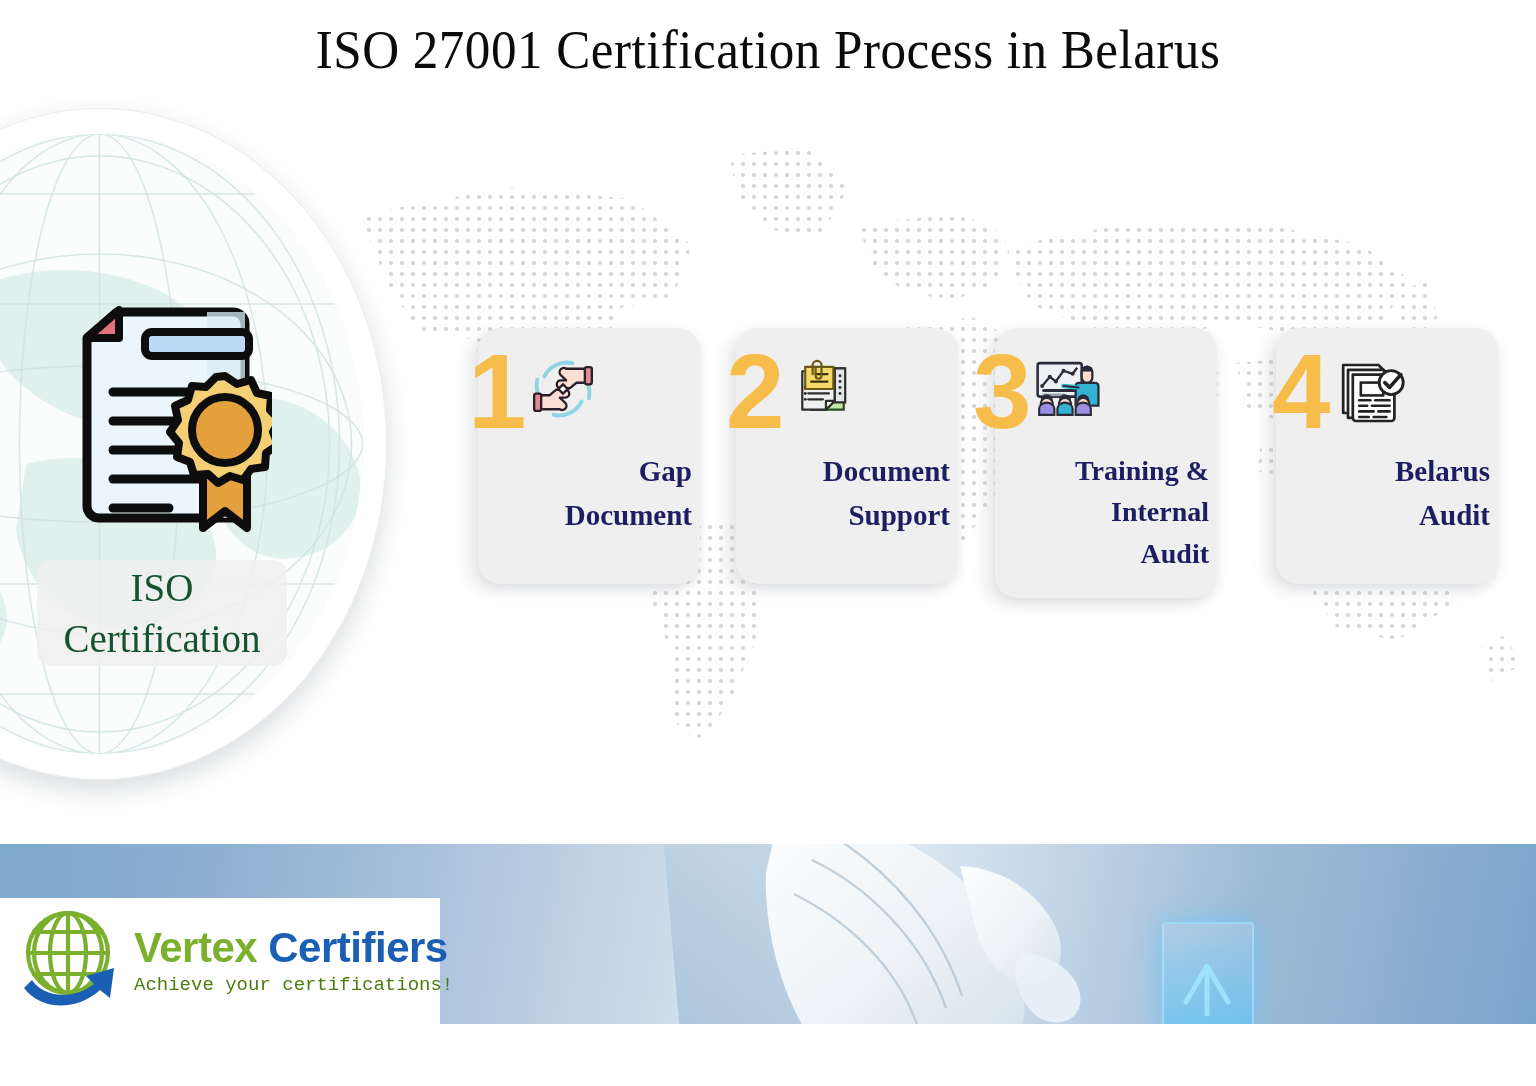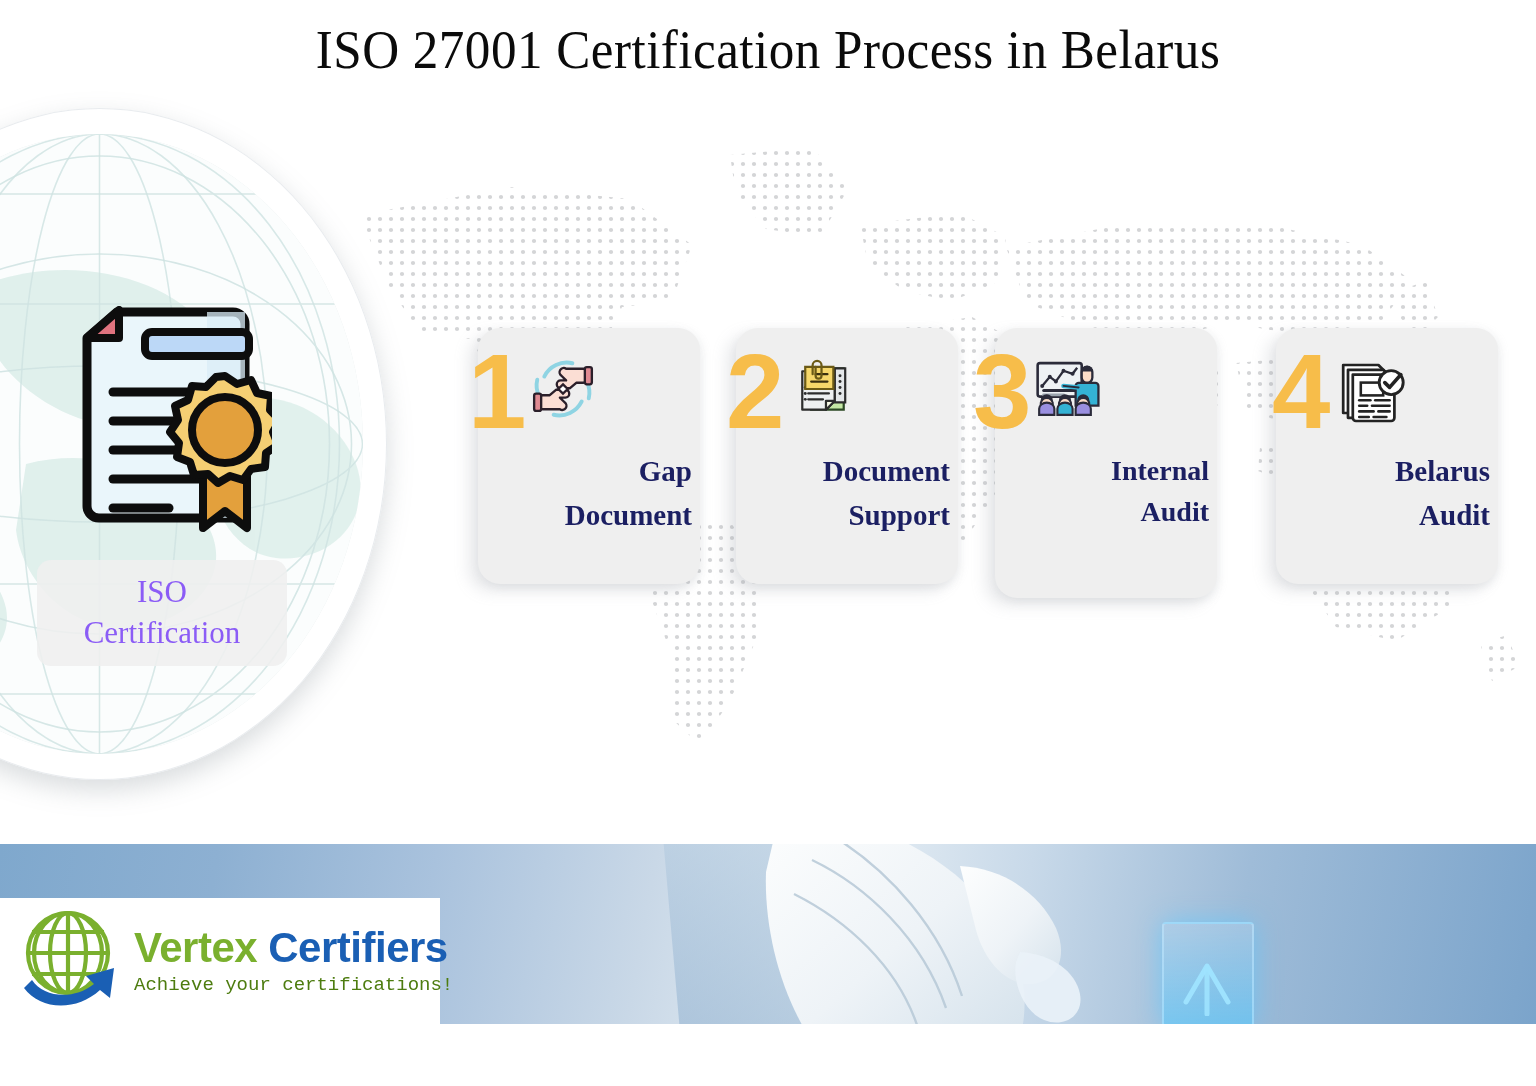--- a/index.html
+++ b/index.html
@@ -90,22 +90,22 @@
   .iso-pill {
     position: absolute;
     left: 225px; top: 452px;
     width: 250px; height: 106px;
     background: rgba(239,239,239,.88);
     border-radius: 14px;
     display: flex; flex-direction: column;
     align-items: center; justify-content: center;
     line-height: 1.32;
     font-family: "Liberation Serif", serif;
-    font-size: 31px;
-    color: #8b5cf6;
+    font-size: 39px;
+    color: #14532d;
     text-align: center;
   }
 
   
   .cards {
     position: absolute;
     left: 470px;
     top: 328px;
     width: 1040px;
     height: 280px;
@@ -465,20 +465,21 @@
             <path d="M40 76 a10 8 0 0 1 20 0 v8 h-20 z" fill="#34b2d4" stroke="#2b2b3a" stroke-width="2.8"></path>
           </g>
           <g>
             <circle cx="74" cy="65" r="8" fill="#2b2b3a"></circle>
             <path d="M66 70 a8 8 0 0 1 16 0 z" fill="#fbdcc8" stroke="#2b2b3a" stroke-width="2.6"></path>
             <path d="M64 76 a10 8 0 0 1 20 0 v8 h-20 z" fill="#9a8fe0" stroke="#2b2b3a" stroke-width="2.8"></path>
           </g>
         </svg>
       </div>
       <div class="card-label">
+        <div>Training &amp;</div>
         <div>Internal</div>
         <div>Audit</div>
       </div>
     </div>
 
     <div class="card c4">
       <div class="card-top">
         <div class="step-num">4</div>
         <svg class="step-icon" viewBox="0 0 100 100" aria-hidden="true">
           <g fill="#ffffff" stroke="#232323" stroke-width="3.4" stroke-linejoin="round">

